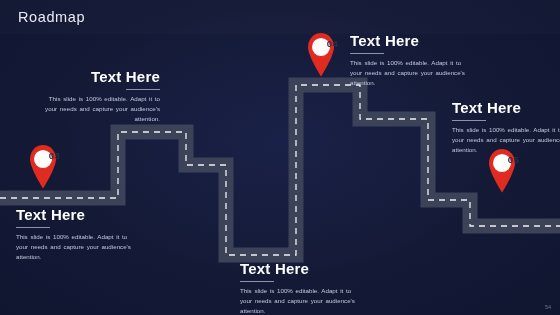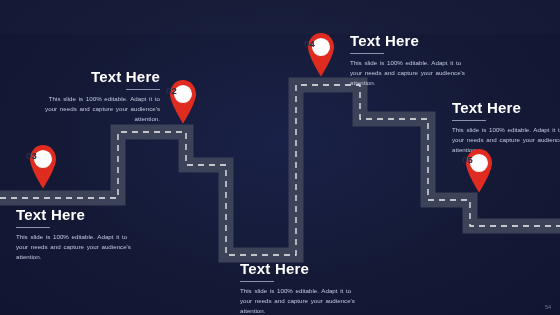--- a/index.html
+++ b/index.html
@@ -61,21 +61,21 @@
   .pin svg {
     display: block;
     width: 34px;
     height: 46px;
   }
   .pin .pin-num {
     position: absolute;
     left: 0;
     top: 7px;
     width: 34px;
-    text-align: left;
+    text-align: right;
     font-size: 9.5px;
     font-weight: 700;
     color: #2a2f45;
     letter-spacing: 0.3px;
     pointer-events: none;
   }
   
   .block {
     position: absolute;
     width: 124px;
@@ -117,20 +117,21 @@
     z-index: 5;
   }
 </style>
 </head>
 <body>
 
 <div id="slide">
 
   <div class="header-band"></div>
 
+  <div class="page-title">Roadmap</div>
 
   <svg id="road-svg" width="560" height="315" viewBox="0 0 560 315">
 
     <polyline points="0,198 118,198 118,132 186,132 186,165 226,165 226,255 296,255 296,85 360,85 360,119 428,119 428,200 470,200 470,226 560,226" fill="none" stroke="#3c4257" stroke-width="15" stroke-linejoin="miter" stroke-linecap="butt"></polyline>
 
     <polyline points="0,198 118,198 118,132 186,132 186,165 226,165 226,255 296,255 296,85 360,85 360,119 428,119 428,200 470,200 470,226 560,226" fill="none" stroke="#ffffff" stroke-width="1.3" stroke-dasharray="6 5" stroke-linejoin="miter" stroke-linecap="butt" opacity="0.92"></polyline>
   </svg>
 
   <div class="pin" style="left:26px; top:143px;">
     <svg viewBox="0 0 34 46">
@@ -140,29 +141,20 @@
       <circle cx="17" cy="16" r="9.6" fill="none" stroke="#e02b20" stroke-width="1.1"></circle>
     </svg>
     <div class="pin-num">03</div>
   </div>
   <div class="block" style="left:16px; top:207px;">
     <div class="block-title">Text Here</div>
     <div class="title-rule"></div>
     <div class="block-body">This slide is 100% editable. Adapt it to your needs and capture your audience's attention.</div>
   </div>
 
-  <div class="pin" style="left:166px; top:78px;">
-    <svg viewBox="0 0 34 46">
-      <path d="M17 45.5 C17 45.5 4 25 4 16.2 C4 8.1 9.9 2 17 2 C24.1 2 30 8.1 30 16.2 C30 25 17 45.5 17 45.5 Z" fill="#e02b20"></path>
-      <circle cx="17" cy="16" r="9.6" fill="#ffffff" opacity="0.95"></circle>
-      <circle cx="17" cy="16" r="8.2" fill="#ffffff"></circle>
-      <circle cx="17" cy="16" r="9.6" fill="none" stroke="#e02b20" stroke-width="1.1"></circle>
-    </svg>
-    <div class="pin-num">02</div>
-  </div>
   <div class="block right-align" style="left:36px; top:69px;">
     <div class="block-title">Text Here</div>
     <div class="title-rule"></div>
     <div class="block-body">This slide is 100% editable. Adapt it to your needs and capture your audience's attention.</div>
   </div>
 
   <div class="block" style="left:240px; top:261px;">
     <div class="block-title">Text Here</div>
     <div class="title-rule"></div>
     <div class="block-body">This slide is 100% editable. Adapt it to your needs and capture your audience's attention.</div>
@@ -176,21 +168,21 @@
       <circle cx="17" cy="16" r="9.6" fill="none" stroke="#e02b20" stroke-width="1.1"></circle>
     </svg>
     <div class="pin-num">04</div>
   </div>
   <div class="block" style="left:350px; top:33px;">
     <div class="block-title">Text Here</div>
     <div class="title-rule"></div>
     <div class="block-body">This slide is 100% editable. Adapt it to your needs and capture your audience's attention.</div>
   </div>
 
-  <div class="pin" style="left:462px; top:147px;">
+  <div class="pin" style="left:485px; top:147px;">
     <svg viewBox="0 0 34 46">
       <path d="M17 45.5 C17 45.5 4 25 4 16.2 C4 8.1 9.9 2 17 2 C24.1 2 30 8.1 30 16.2 C30 25 17 45.5 17 45.5 Z" fill="#e02b20"></path>
       <circle cx="17" cy="16" r="9.6" fill="#ffffff" opacity="0.95"></circle>
       <circle cx="17" cy="16" r="8.2" fill="#ffffff"></circle>
       <circle cx="17" cy="16" r="9.6" fill="none" stroke="#e02b20" stroke-width="1.1"></circle>
     </svg>
     <div class="pin-num">05</div>
   </div>
   <div class="block" style="left:452px; top:100px;">
     <div class="block-title">Text Here</div>

